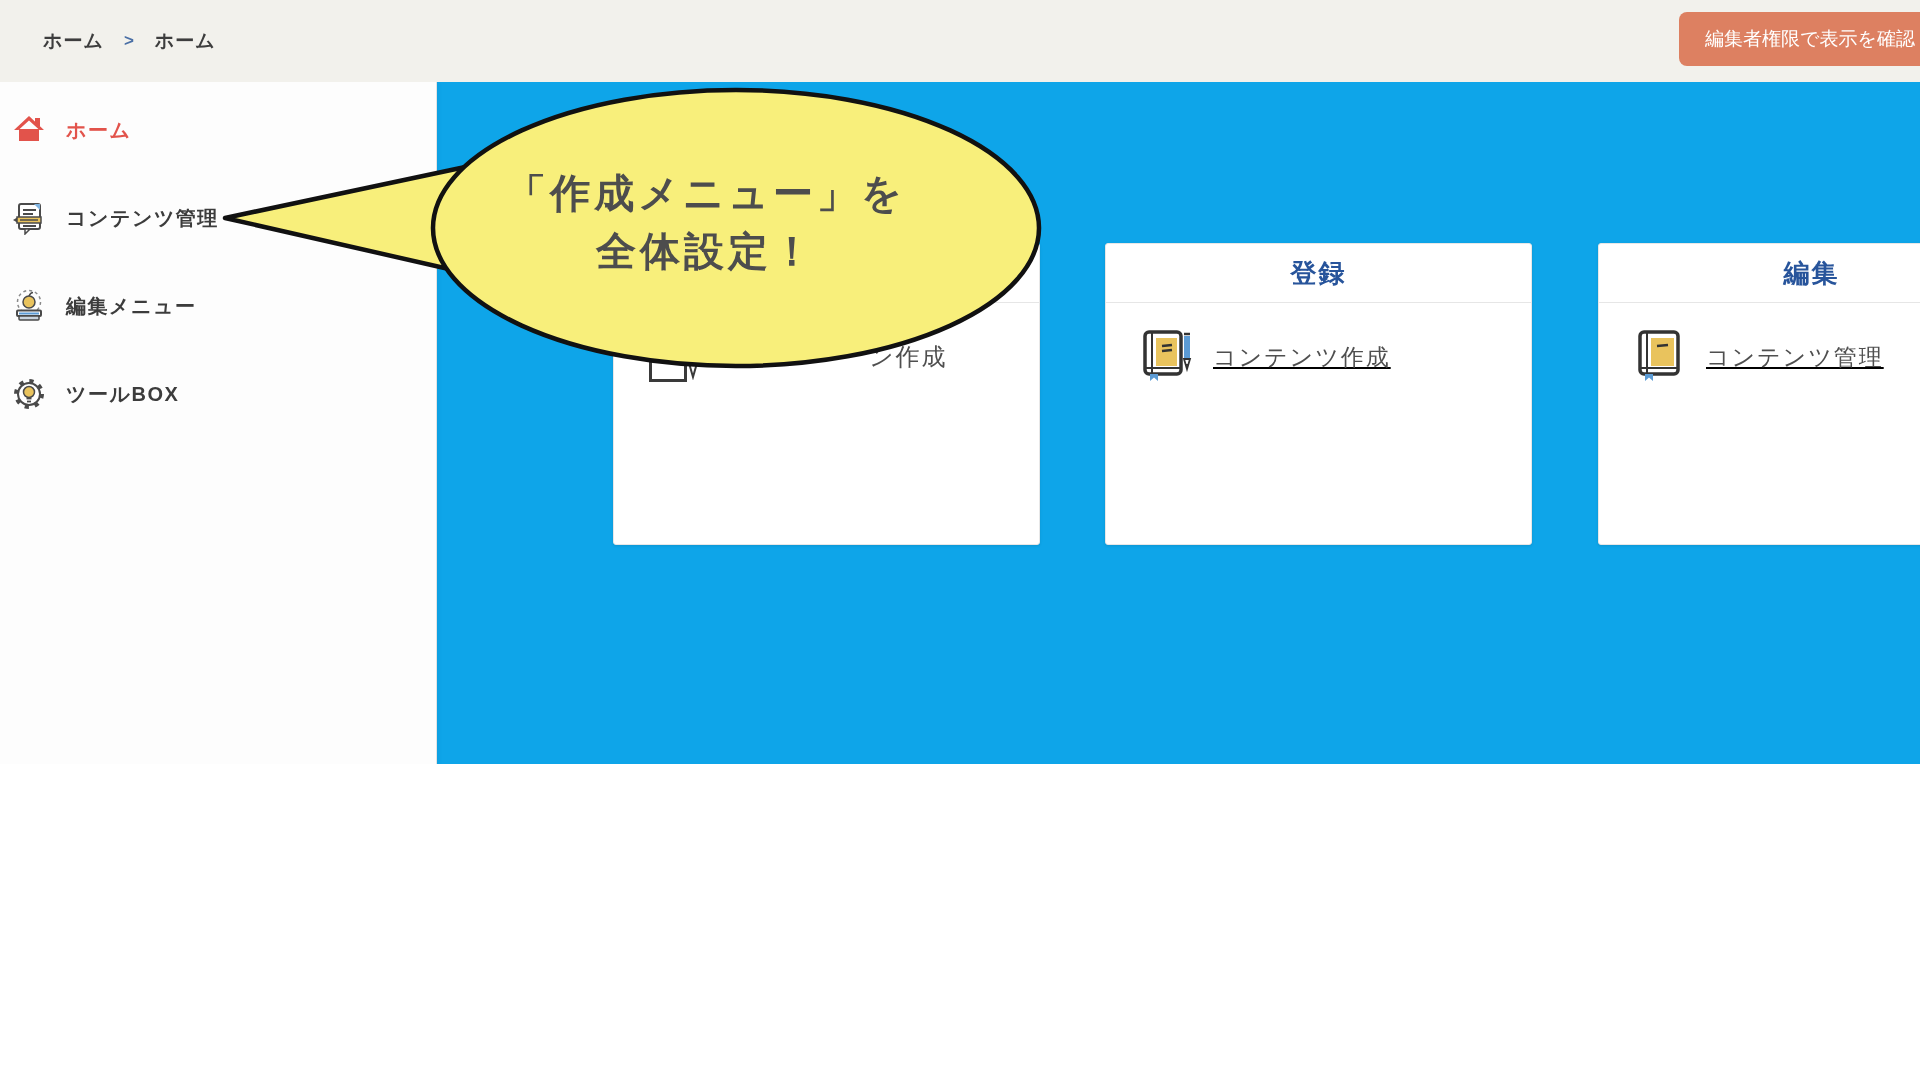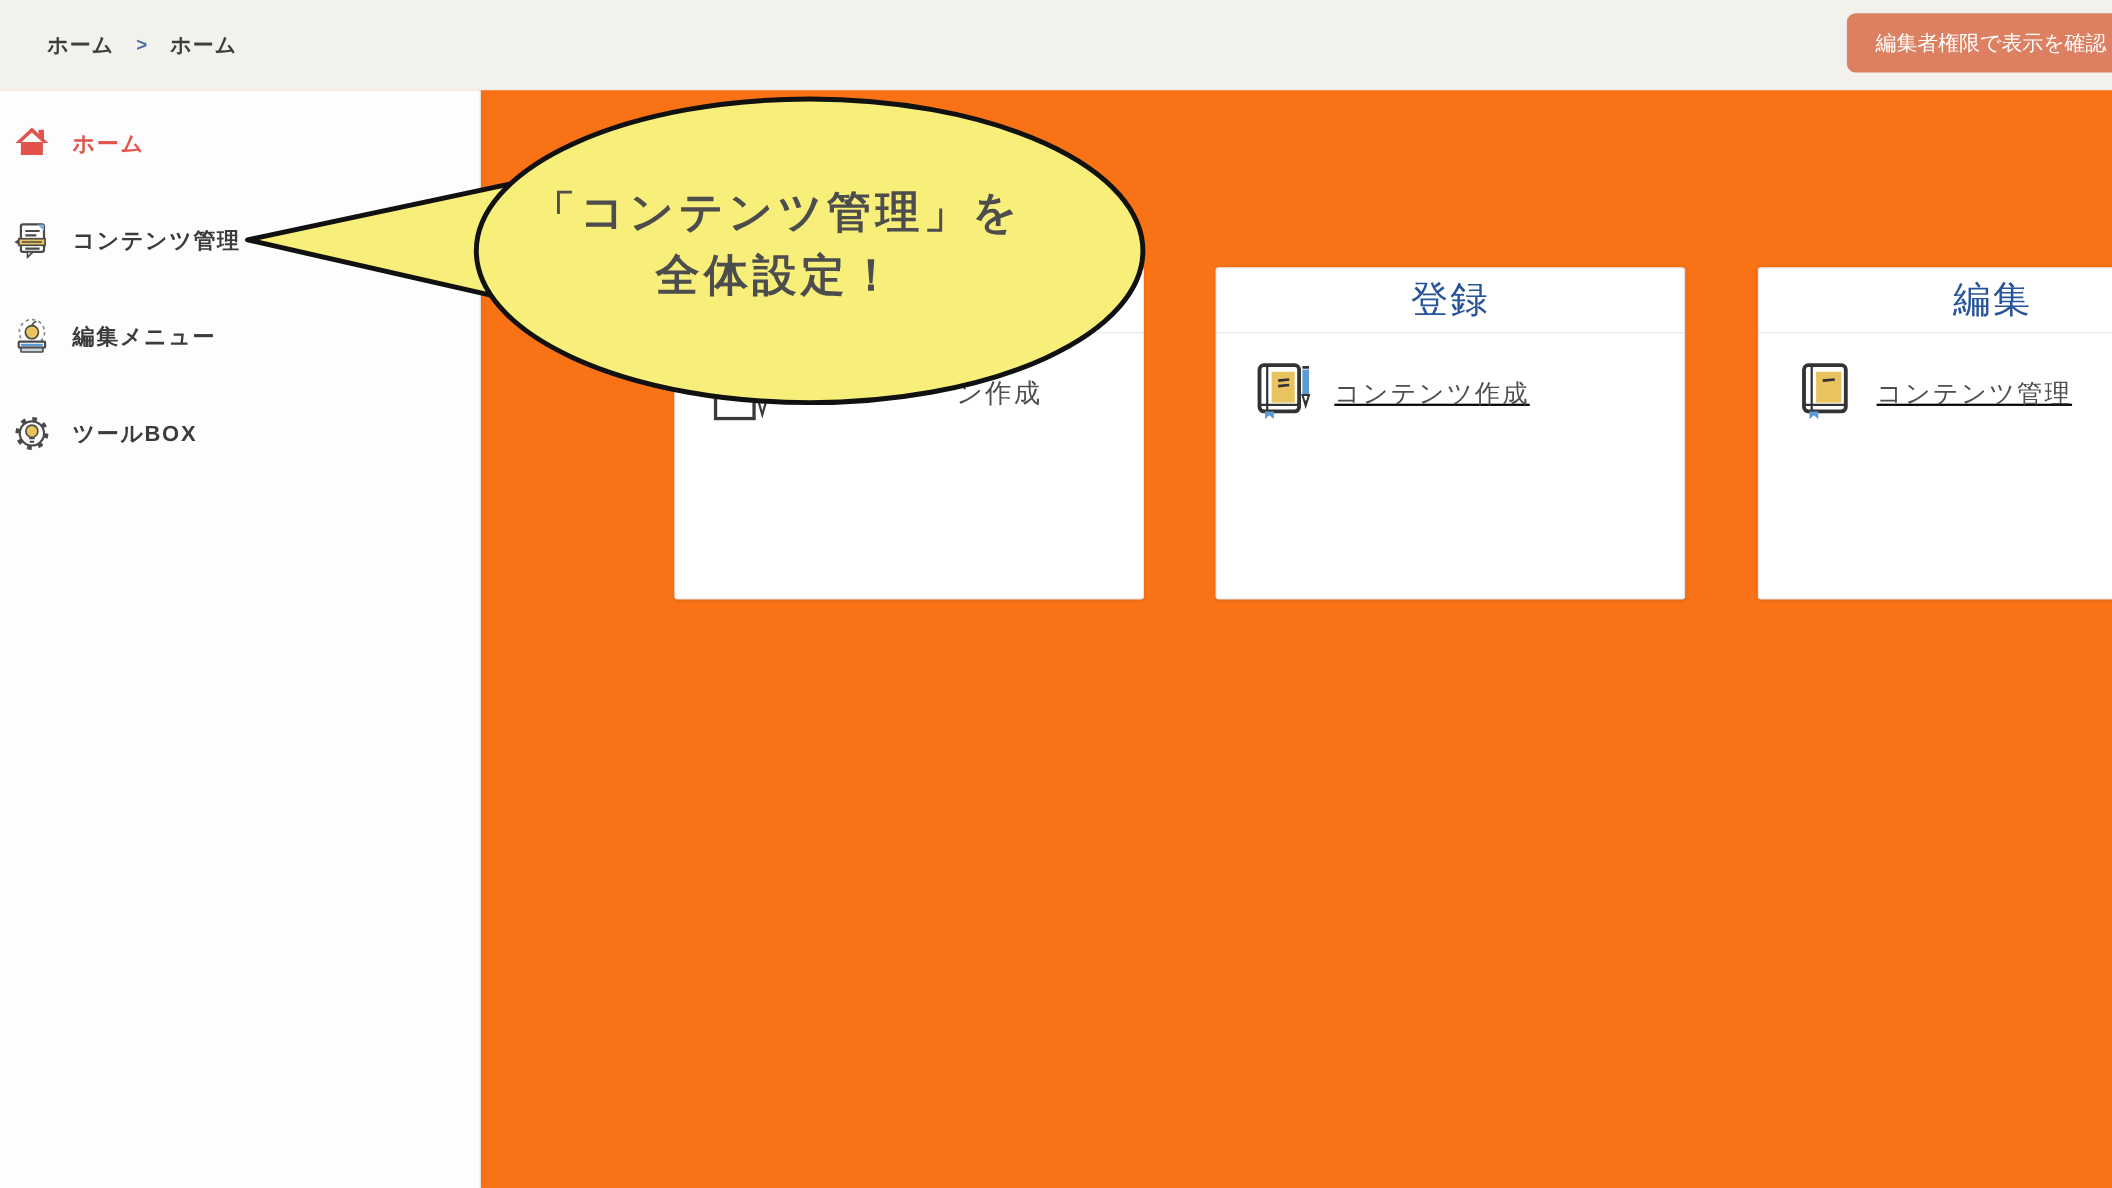--- a/index.html
+++ b/index.html
@@ -1,19 +1,19 @@
 <!DOCTYPE html>
 <html lang="ja"><head>
 <meta charset="utf-8">
 <style>
   * { margin:0; padding:0; box-sizing:border-box; }
   html,body { width:1920px; height:1080px; }
   body { font-family:"Liberation Sans","DejaVu Sans",sans-serif; }
 
-  .screen { position:relative; width:1920px; height:1080px; overflow:hidden; background:#f97316; }
+  .screen { position:relative; width:1920px; height:764px; overflow:hidden; background:#0ea5e9; }
 
   
   .topbar { position:absolute; left:0; top:0; width:1920px; height:82px; background:#f2f1ec; z-index:3; }
   .breadcrumb { position:absolute; left:43px; top:0; height:82px; display:flex; align-items:center; gap:20px;
                 font-size:19px; font-weight:bold; color:#3d3d3d; letter-spacing:1px; }
   .breadcrumb .sep { color:#4a6fa5; font-size:17px; font-weight:bold; }
   .preview-btn { position:absolute; left:1679px; top:12px; height:54px; padding:0 26px;
                  background:#dd8061; color:#ffffff; border:none; border-radius:8px;
                  font-size:19px; font-family:inherit; white-space:nowrap; cursor:pointer; }
 
@@ -24,21 +24,21 @@
                gap:19px; padding-left:11px; cursor:pointer; }
   .side-item .icn { width:36px; height:36px; display:flex; align-items:center; justify-content:center; flex:0 0 36px; }
   .side-item .lbl { font-size:20px; font-weight:bold; color:#3c3c3c; letter-spacing:1.5px; }
   .side-item.active .lbl { color:#e2534b; }
 
   
   .card { position:absolute; top:243px; width:427px; height:302px; background:#ffffff;
           border:1px solid #e7e7e7; border-radius:3px; box-shadow:0 1px 3px rgba(0,0,0,0.10); z-index:1; }
   .card-head { height:59px; display:flex; align-items:center; justify-content:center;
                border-bottom:1px solid #e6e6e6; }
-  .card-title { font-size:34px; font-weight:normal; color:#27549b; letter-spacing:2px; }
+  .card-title { font-size:26px; font-weight:bold; color:#27549b; letter-spacing:2px; }
   .card-body { padding:26px 0 0 35px; }
   .card-row { display:flex; align-items:center; gap:20px; cursor:pointer;text-decoration:underline; }
   .card-row .row-label { font-size:23px; color:#4f4f4f; letter-spacing:2px; }
   .card1 { left:613px; } .card2 { left:1105px; } .card3 { left:1598px; }
 
   
   .frag-rect { position:absolute; left:35px; top:112px; width:38px; height:26px;
                border:3px solid #3a3a3a; background:#ffffff; }
   .frag-pen  { position:absolute; left:73px; top:118px; }
   .frag-label{ position:absolute; left:255px; top:97px; font-size:24px; color:#4f4f4f; letter-spacing:2px; }
@@ -183,17 +183,17 @@
         </div>
       </div>
     </section>
   </main>
 
   <svg class="bubble-svg" viewBox="0 0 1100 430">
     <path d="M225 218 L470 166 L462 272 Z" fill="#f8ef7b" stroke="#111111" stroke-width="4.5" stroke-linejoin="round"></path>
     <ellipse cx="736" cy="228" rx="303" ry="138" fill="#f8ef7b" stroke="#111111" stroke-width="4.5"></ellipse>
   </svg>
   <div class="bubble-text">
-    <div>「コンテンツ管理」を</div>
+    <div>「作成メニュー」を</div>
     <div>全体設定！</div>
   </div>
 
 </div>
 
 </body></html>

